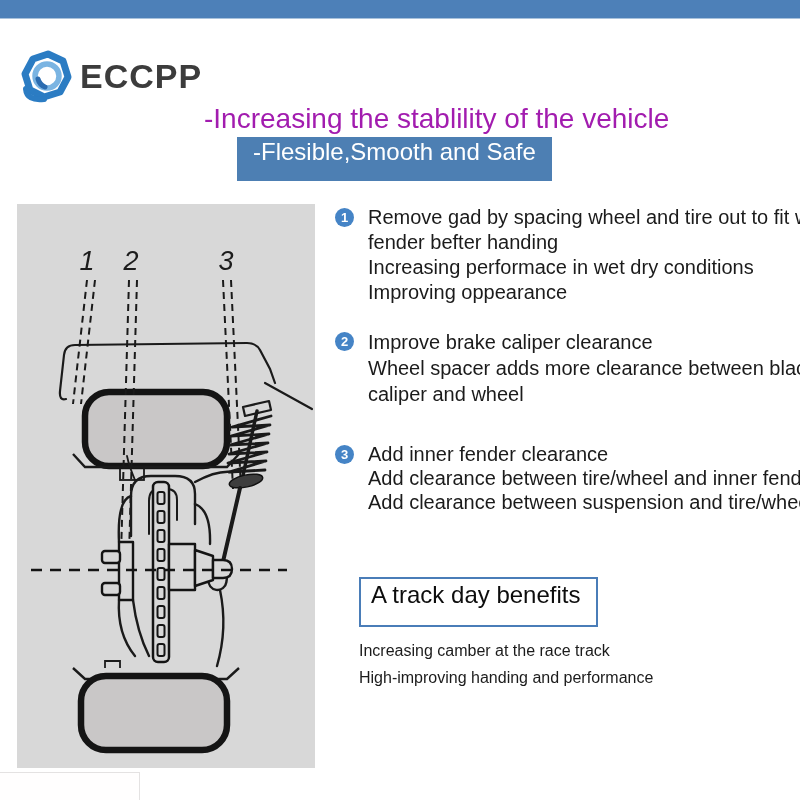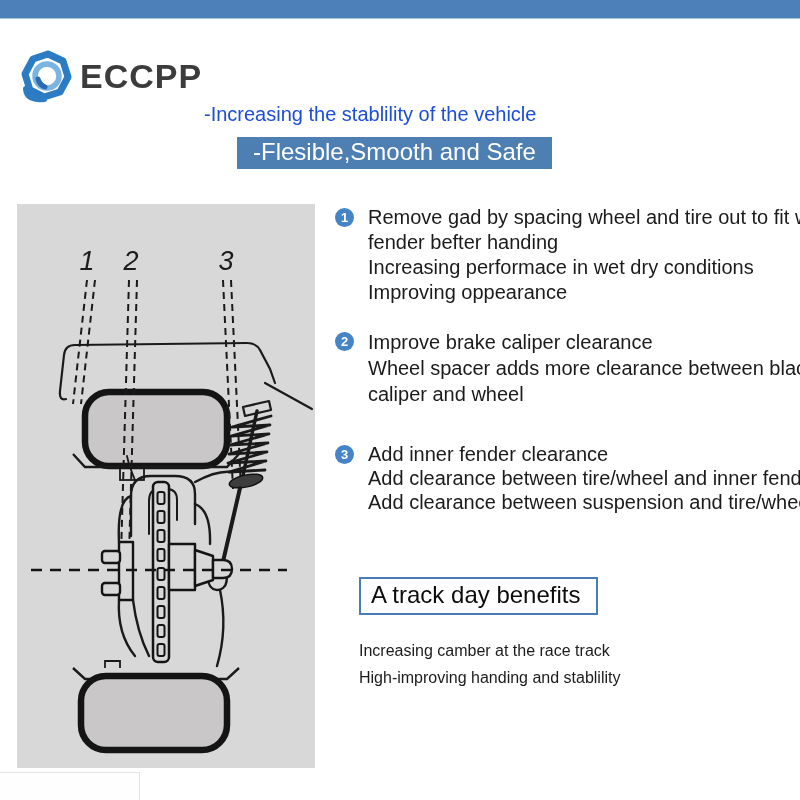--- a/index.html
+++ b/index.html
@@ -6,34 +6,34 @@
   html,body { background:#fff; }
   body { font-family:"Liberation Sans", sans-serif; }
   .page { position:relative; width:800px; height:800px; background:#ffffff; overflow:hidden; }
 
   .topbar { position:absolute; left:0; top:0; width:800px; height:19px;
             background:#4d80b8; border-bottom:1px solid #a9c2dc; }
 
   .logo { position:absolute; left:18px; top:48px; display:flex; align-items:center; }
   .logo-text { font-size:34px; font-weight:800; color:#3c3c3c; letter-spacing:1px; margin-left:6px; }
 
-  .title { position:absolute; left:204px; top:103px; font-size:20px; color:#1d4ed8; white-space:nowrap; }
+  .title { position:absolute; left:204px; top:103px; font-size:28px; color:#a21caf; white-space:nowrap; }
 
-  .banner { position:absolute; left:237px; top:137px; height:32px; background:#4d7fb3;
+  .banner { position:absolute; left:237px; top:137px; height:44px; background:#4d7fb3;
             color:#ffffff; font-size:24px; line-height:30px; padding:0 16px; white-space:nowrap; }
 
   .panel { position:absolute; left:17px; top:204px; width:298px; height:564px; background:#d8d8d8; }
   .item { position:absolute; display:flex; align-items:flex-start; }
   .num { width:19px; height:19px; border-radius:50%; background:#4584c6; color:#fff;
          font-size:13px; font-weight:bold; display:flex; align-items:center; justify-content:center;
          margin-top:3px; flex:0 0 19px; }
   .item-lines { margin-left:14px; font-size:20px; line-height:25px; color:#1b1b1b; white-space:nowrap; }
 
   .tbox { position:absolute; left:359px; top:577px; border:2.5px solid #4a7db8;
-          font-size:24px; color:#0d0d0d; padding:2px 16px 4px 10px; white-space:nowrap; }
+          font-size:24px; color:#0d0d0d; padding:2px 16px 16px 10px; white-space:nowrap; }
   .tlines { position:absolute; left:359px; top:637px; font-size:16px; line-height:27px;
             color:#1b1b1b; white-space:nowrap; }
 
   .watermark { position:absolute; left:-2px; top:772px; width:142px; height:32px;
                background:#fffefe; border:1px solid #e4e2e2; }
 
   svg text.lbl { font-family:"Liberation Sans", sans-serif; font-style:italic; font-size:27px; fill:#1c1c1c; }
 </style>
 </head>
 <body>
@@ -165,18 +165,18 @@
       <div>Add inner fender clearance</div>
       <div>Add clearance between tire/wheel and inner fender</div>
       <div>Add clearance between suspension and tire/wheel</div>
     </div>
   </div>
 
   <div class="tbox">A track day benefits</div>
 
   <div class="tlines">
     <div>Increasing camber at the race track</div>
-    <div>High-improving handing and stablility</div>
+    <div>High-improving handing and performance</div>
   </div>
 
   <div class="watermark"></div>
 
 </div>
 
 </body></html>

